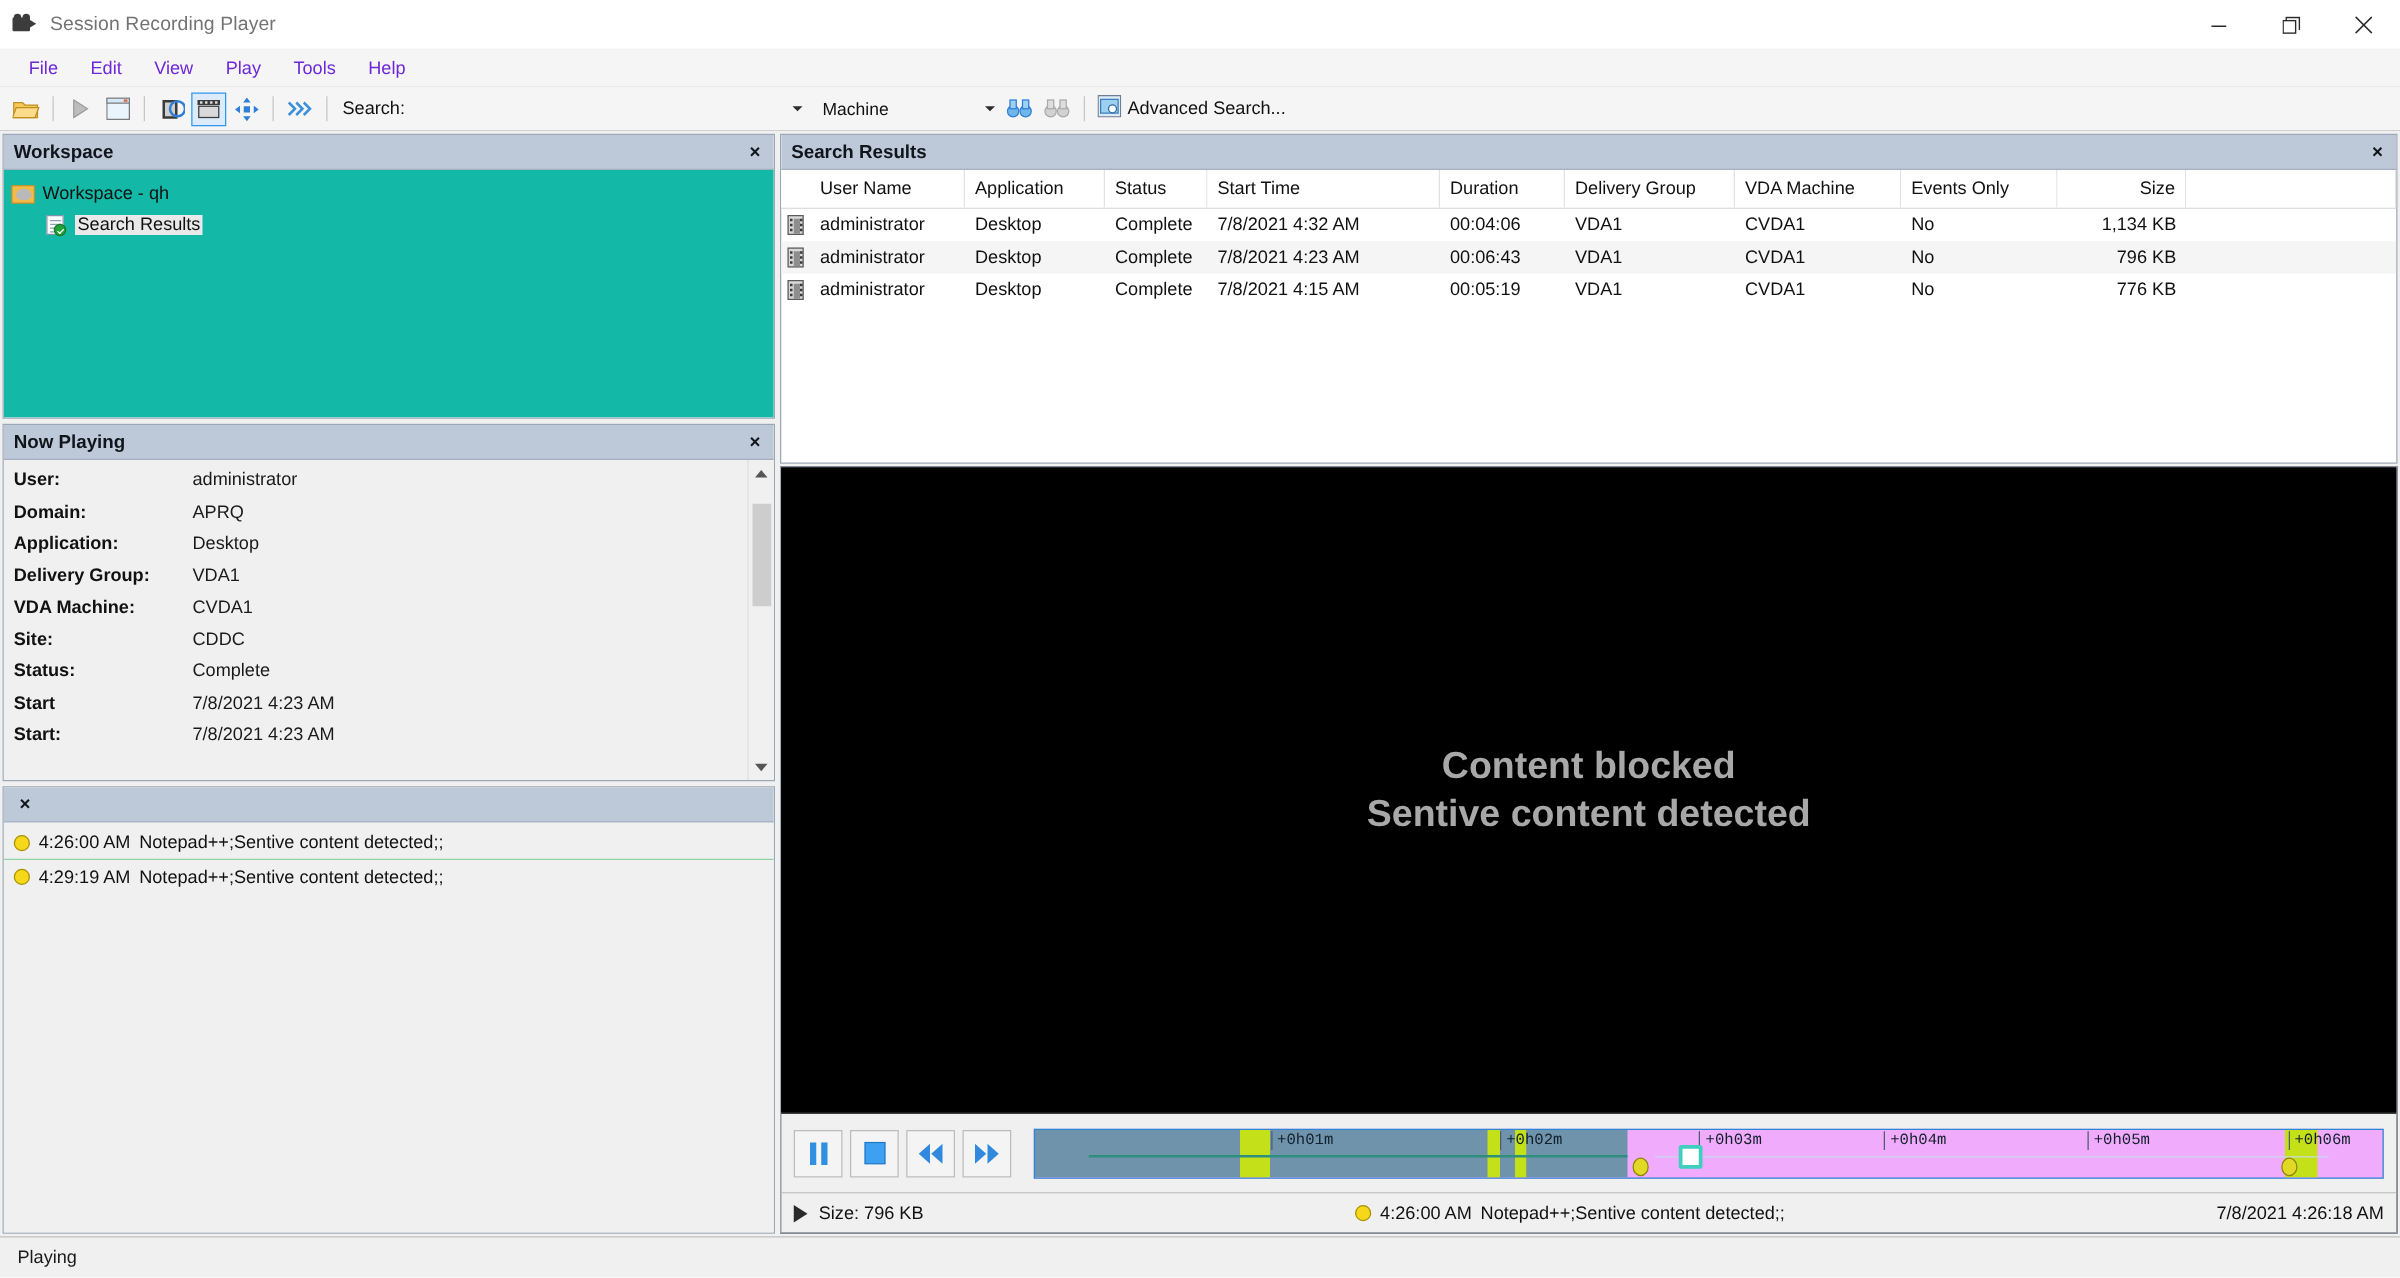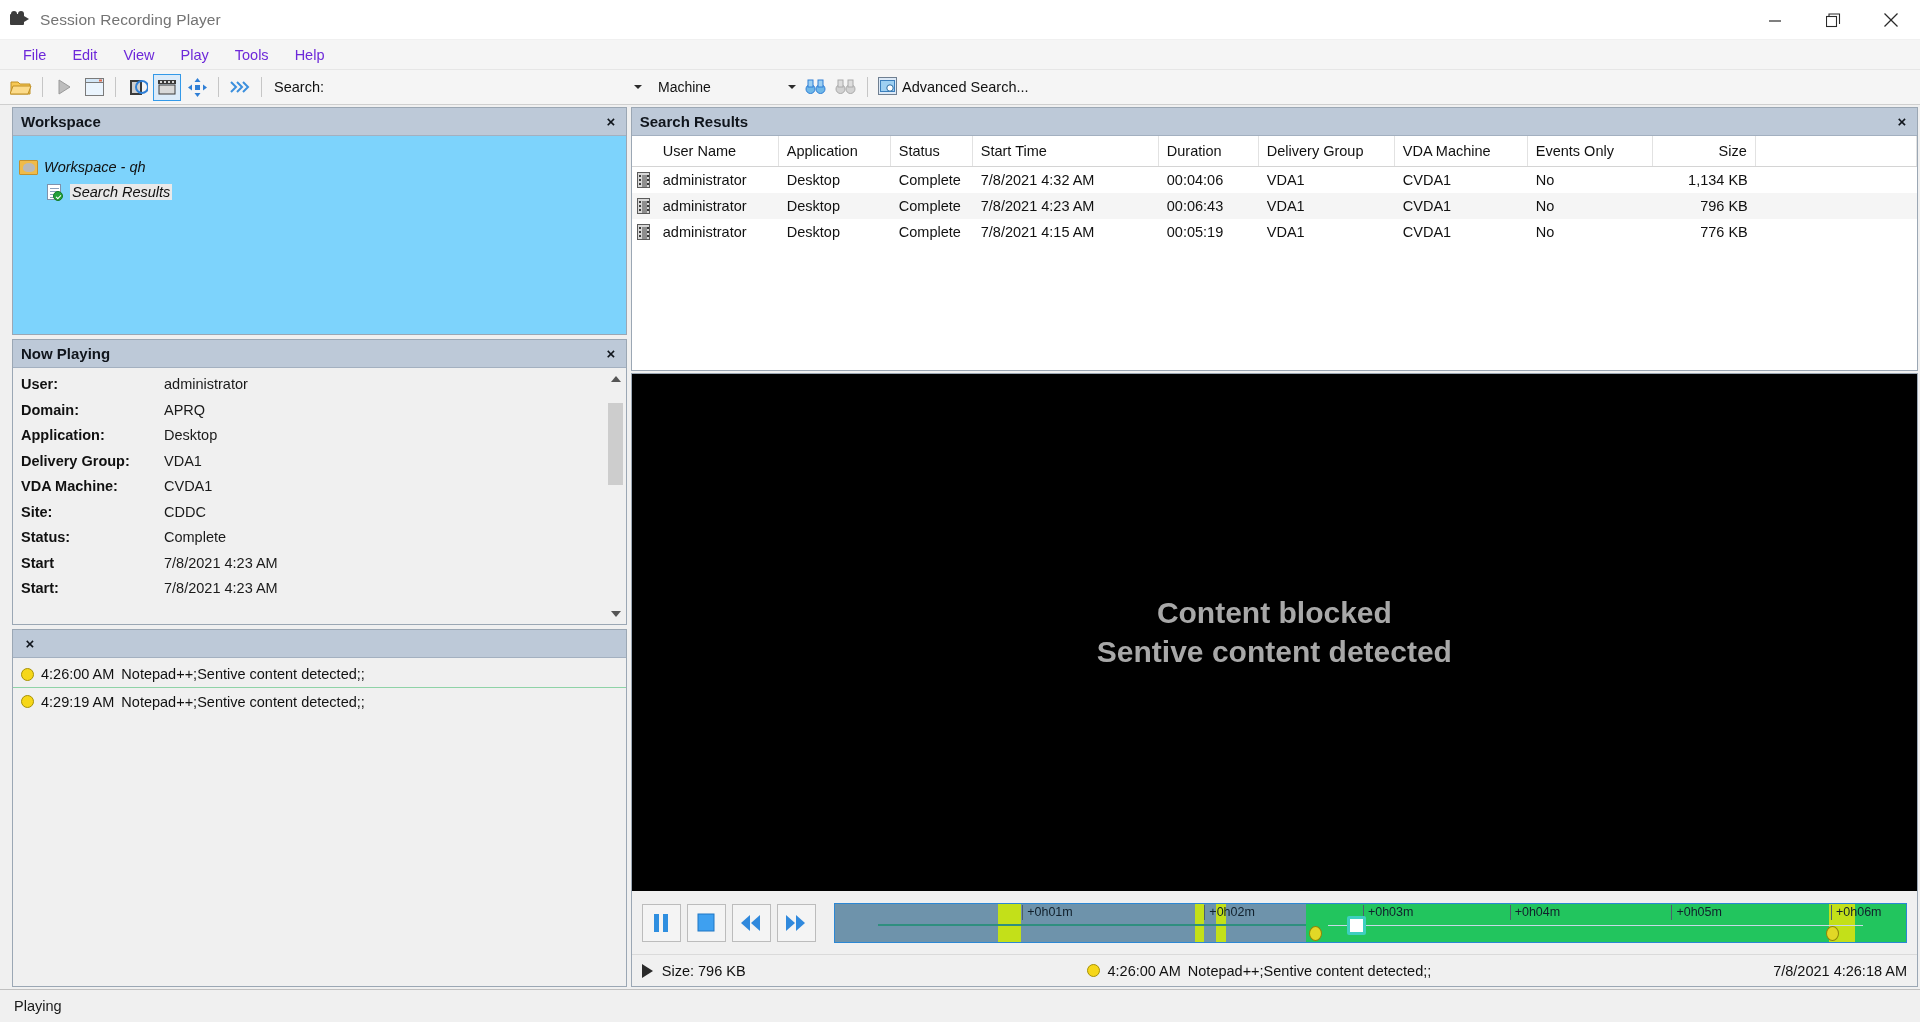--- a/index.html
+++ b/index.html
@@ -109,21 +109,20 @@
   .body-wrap {
     position: absolute; left: 0; top: 105px;
     width: 1920px; height: 884px;
     background: #f0f0f0;
     display: flex;
   }
   .left-col {
     width: 622px; height: 884px;
     display: flex; flex-direction: column;
     background: #f0f0f0;
-    margin-left: 10px;
   }
   .right-col {
     width: 1298px; height: 884px;
     display: flex; flex-direction: column;
     background: #f0f0f0;
   }
 
   
   .panel {
     border: 1px solid #9ba7b4;
@@ -144,21 +143,21 @@
   }
   .panel-close {
     width: 18px; height: 18px; display: flex;
     align-items: center; justify-content: center;
     color: #10151c; font-size: 15px; font-weight: bold;
     line-height: 1;
   }
   .panel-body { flex: 1; overflow: hidden; position: relative; }
 
   
-  .tree { padding: 18px 0 0 6px; background: #7dd3fc; height: 100%; font-style: italic; }
+  .tree { padding: 6px 0 0 6px; background: #14b8a6; height: 100%; }
   .tree-row {
     display: flex; align-items: center; gap: 6px;
     height: 25px; font-size: 14.5px; color: #111;
   }
   .tree-row.indent { padding-left: 26px; }
   .tree-row .lbl.selected { background: #e9e9e9; padding: 0 2px; }
   .ico { width: 19px; height: 17px; position: relative; flex: 0 0 auto; }
   .folder-open {
     width: 19px; height: 15px; background: #f5c04a;
     border: 1px solid #c98f21; border-radius: 1px 3px 2px 2px;
@@ -301,22 +300,23 @@
     display: flex; align-items: center; padding: 0 4px 0 10px;
     border-top: 1px solid #000;
   }
   .pbtn {
     width: 39px; height: 38px; background: #f4f4f4;
     border: 1px solid #bcbcbc; margin-right: 6px;
     display: flex; align-items: center; justify-content: center;
   }
   .timeline-outer {
     flex: 1; height: 40px; margin-left: 12px; margin-right: 6px;
-    border: 1px solid #2b87d4; background: #22c55e; position: relative;
+    border: 1px solid #2b87d4; background: #f0abfc; position: relative;
     overflow: hidden;
+    font-family: Liberation Mono, monospace;
   }
   .tl-played {
     position: absolute; left: 0; top: 0; height: 100%;
     background: #6e93ab;
   }
   .tl-ticklabel {
     position: absolute; top: 1px; font-size: 12.5px; color: #11202c;
     padding-left: 4px; border-left: 1px solid #4d5f6d;
     line-height: 14px; height: 15px;
   }

